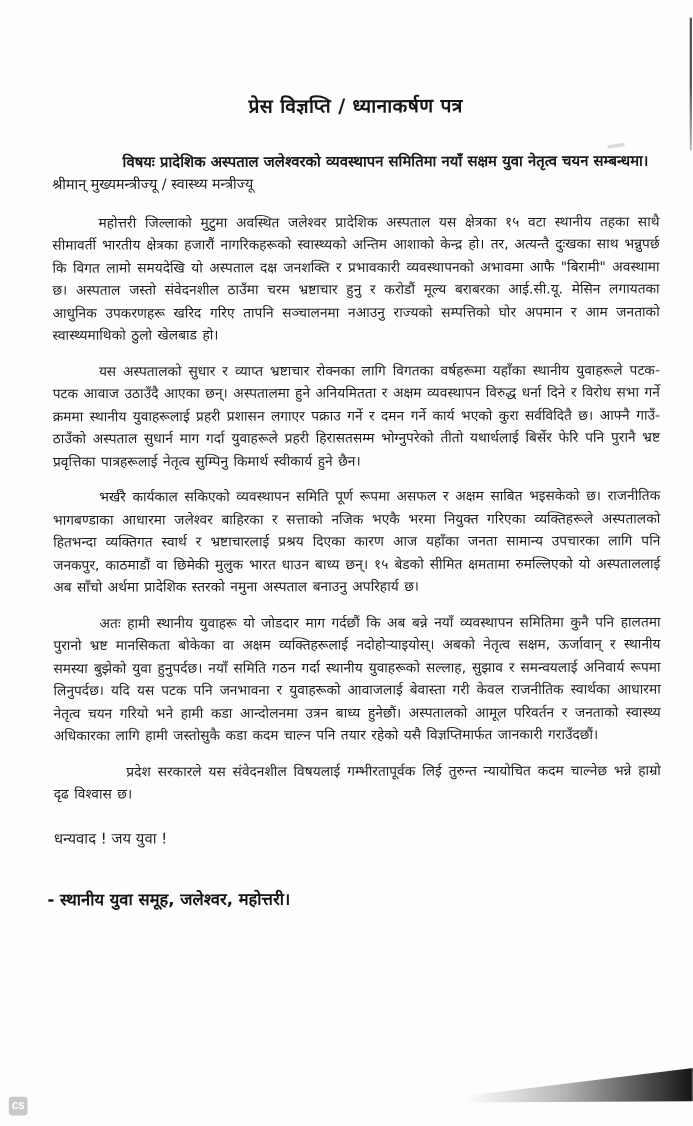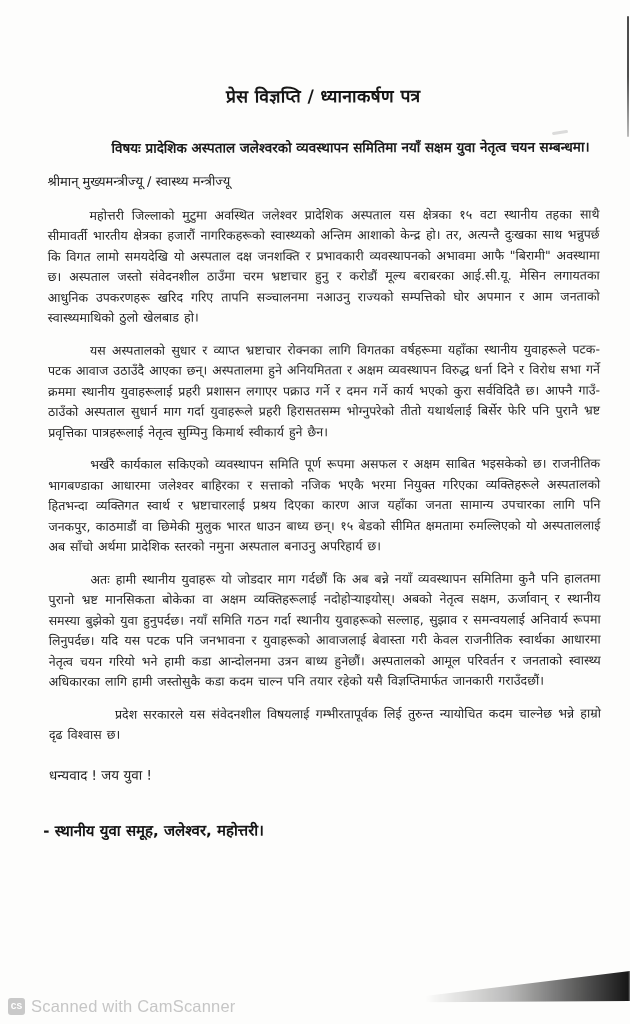--- a/index.html
+++ b/index.html
@@ -29,21 +29,21 @@
     letter-spacing: 0.3px;
     color: #161616;
   }
   .subject {
     margin: 30px 0 0 64px;
     font-size: 13.5px;
     font-weight: 700;
     line-height: 20px;
     color: #1a1a1a;
   }
-  .address { margin-top: 13px; }
+  .address { }
   .address p {
     margin: 0;
     font-size: 13px;
     line-height: 22.5px;
     color: #202020;
   }
   .para {
     margin: 12px 0 0 0;
     font-size: 12.5px;
     line-height: 20.5px;
@@ -143,16 +143,15 @@
 
     <p class="signature">- स्थानीय युवा समूह, जलेश्वर, महोत्तरी।</p>
   </div>
 
   <div class="artifact-line"></div>
   <div class="smudge"></div>
   <div class="page-shadow"></div>
 
   <div class="watermark">
     <span class="wm-icon">CS</span>
-    <span class="wm-text">Scanned with CamScanner</span>
   </div>
 
 </div>
 
 </body></html>

